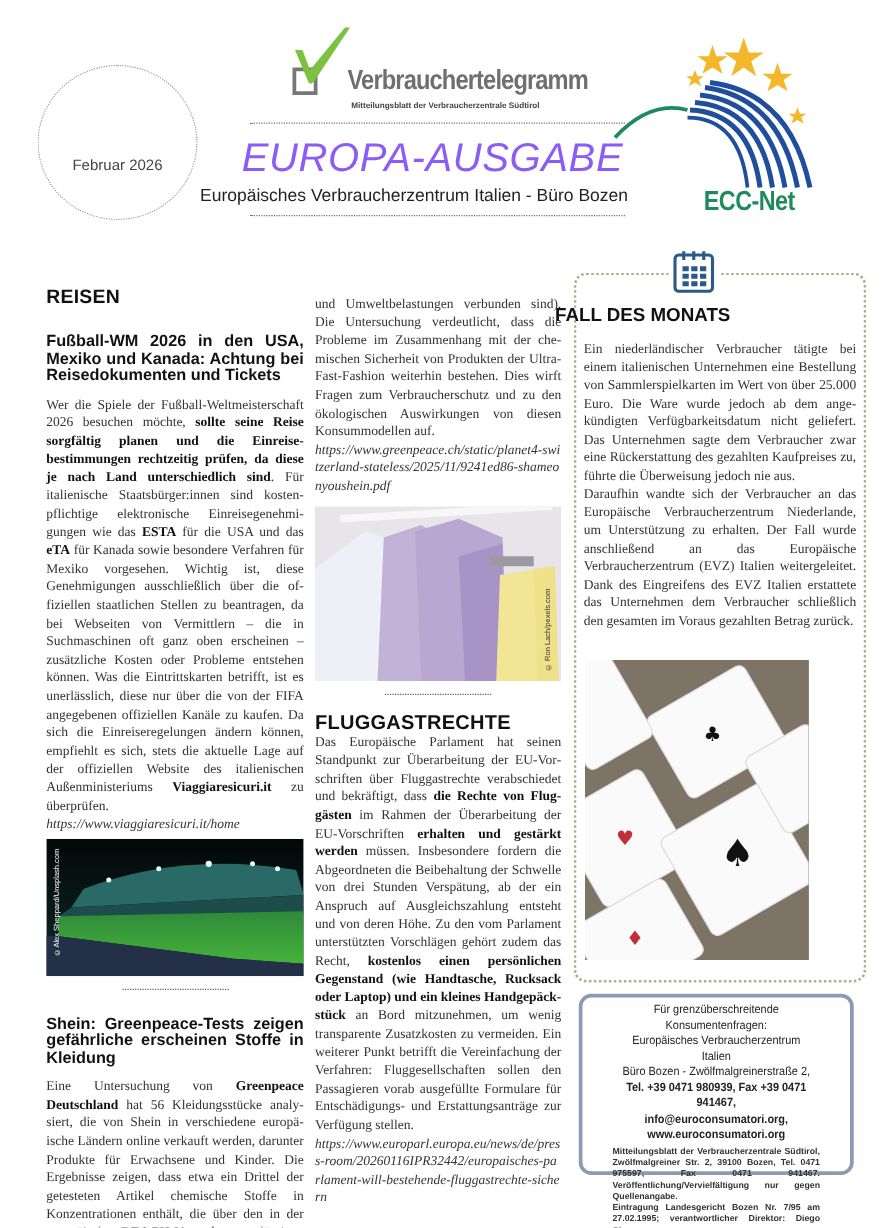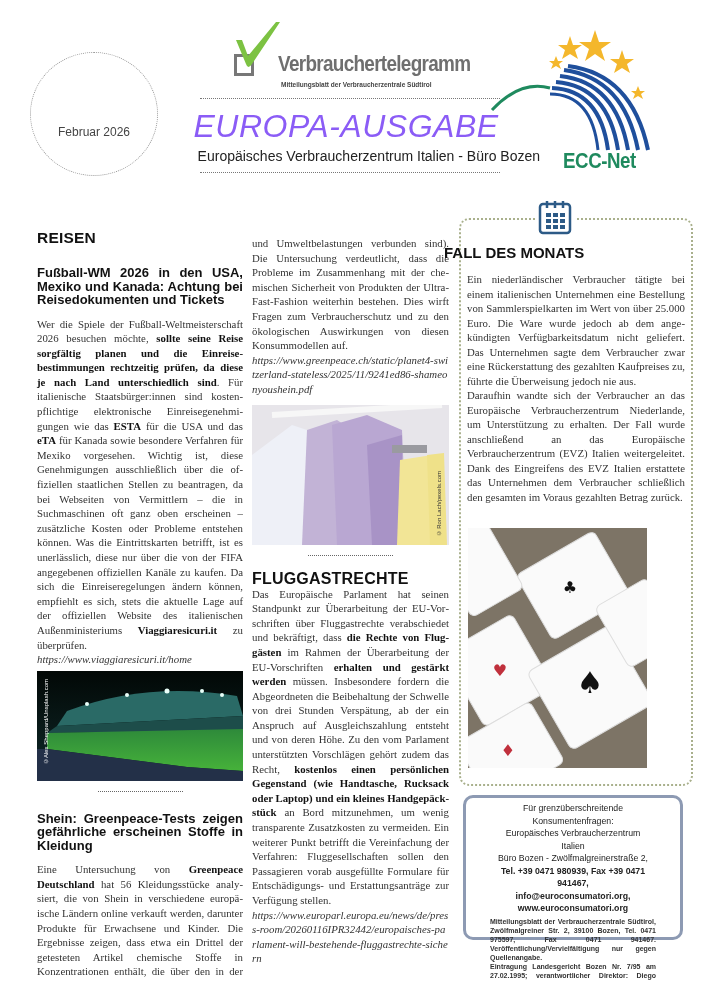--- a/index.html
+++ b/index.html
@@ -13,21 +13,21 @@
   .issue-date { position: absolute; left: 0; right: 0; top: 72px; font-family: "Liberation Sans", sans-serif; font-size: 12px; color: #444; }
 
   .vt-logo { position: absolute; left: 228px; top: 20px; width: 270px; height: 70px; }
   .vt-box { position: absolute; left: 6px; top: 34px; width: 20px; height: 22px; border: 3px solid #777; }
   .vt-check { position: absolute; left: 0; top: 0; width: 60px; height: 60px; }
   .vt-title { position: absolute; left: 50px; top: 31px; font-family: "Liberation Sans", sans-serif; font-weight: bold; font-size: 22px; color: #6f6f6f; letter-spacing: -0.8px; transform: scaleX(0.86); transform-origin: left; }
   .vt-sub { position: absolute; left: 53px; top: 61px; font-family: "Liberation Sans", sans-serif; font-size: 6.5px; color: #444; font-weight: bold; }
 
   .dotline { position: absolute; border-top: 1px dotted #777; }
   .main-title { position: absolute; left: 176px; top: 108px; width: 340px; text-align: center; font-family: "Liberation Sans", sans-serif; font-size: 32px; color: #8b5cf6; letter-spacing: 0.5px; font-style: italic; }
-  .main-sub { position: absolute; left: 160px; top: 148px; width: 380px; text-align: right; font-family: "Liberation Sans", sans-serif; font-size: 14px; color: #222; }
+  .main-sub { position: absolute; left: 160px; top: 148px; width: 380px; text-align: left; font-family: "Liberation Sans", sans-serif; font-size: 14px; color: #222; }
 
   .ecc-logo { position: absolute; left: 490px; top: 30px; width: 170px; height: 150px; }
   .ecc-text { position: absolute; left: 563px; top: 148px; font-family: "Liberation Sans", sans-serif; font-weight: bold; font-size: 22px; color: #1f8a5e; letter-spacing: -0.5px; transform: scaleX(0.85); transform-origin: left; }
 
   
   .col { position: absolute; top: 230px; font-family: "Liberation Serif", serif; font-size: 10.8px; line-height: 14.6px; color: #333; text-align: justify; hyphens: manual; }
   .col1 { left: 37px; width: 206px; }
   .col2 { left: 252px; width: 197px; }
   .section-label { font-family: "Liberation Sans", sans-serif; font-weight: bold; font-size: 15.5px; line-height: 16px; color: #111; letter-spacing: 0.2px; }
   .headline { font-family: "Liberation Sans", sans-serif; font-weight: bold; font-size: 13px; line-height: 13.5px; color: #111; text-align: justify; margin-bottom: 10px; margin-top: 20px; }

